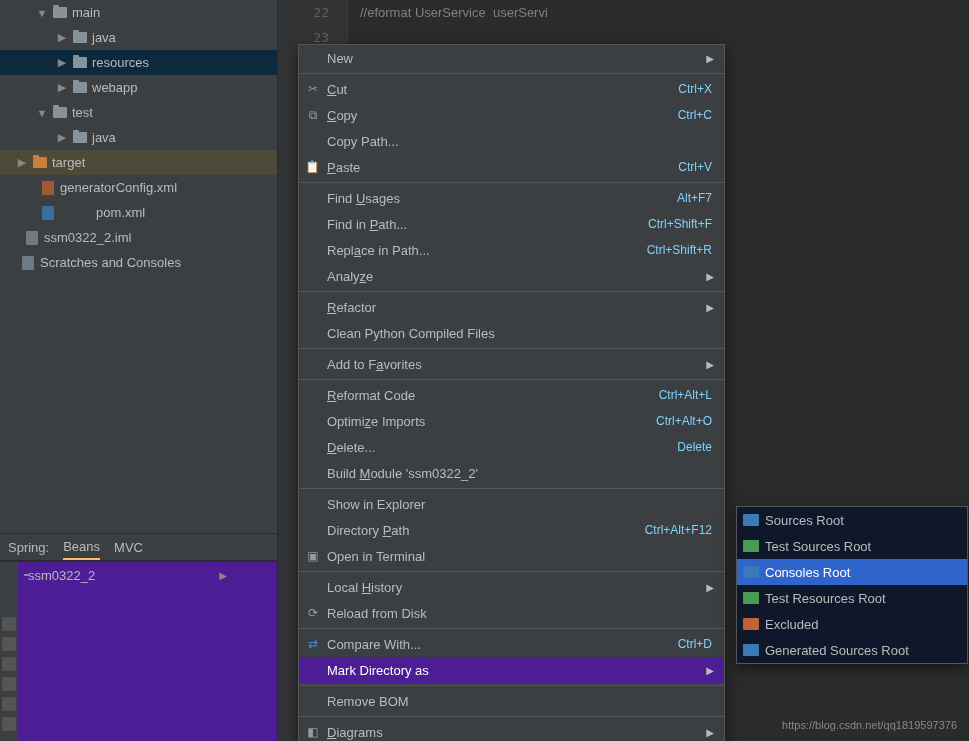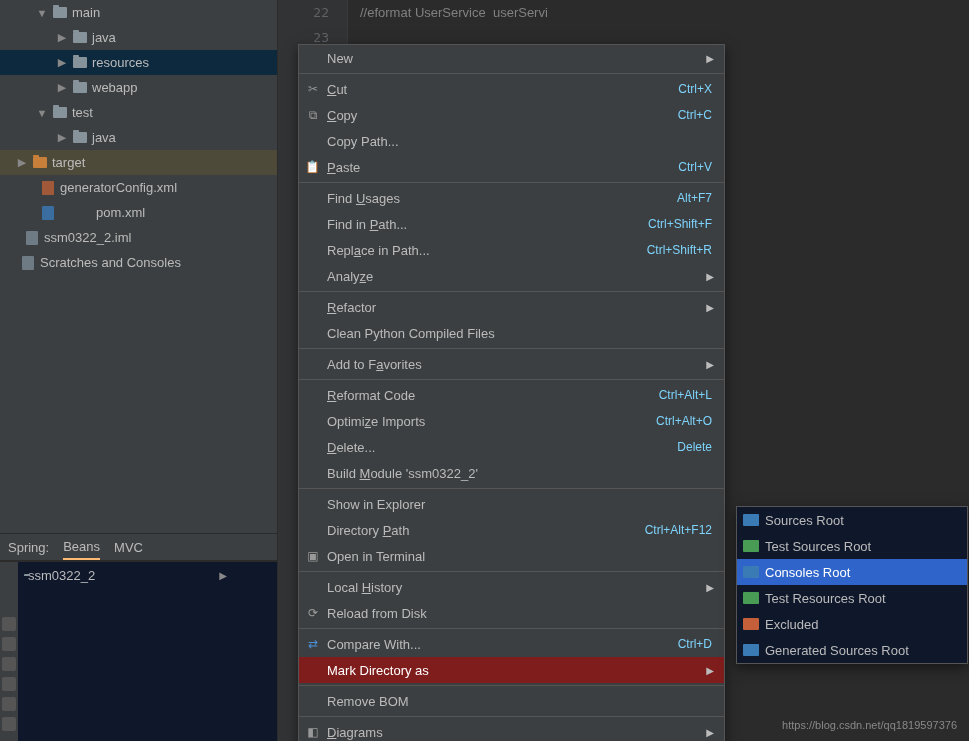--- a/index.html
+++ b/index.html
@@ -20,38 +20,38 @@
 .folder-orange { background: #c87f3a; }
 .folder-orange::before { background: #c87f3a; }
 .file-icon { width: 12px; height: 14px; background: #6e7b85; border-radius: 1px; }
 .lib-icon { width: 14px; height: 14px; display: flex; gap: 1px; }
 .lib-icon span { width: 3px; background: #4db1b1; }
 .lib-icon span:nth-child(2) { background: #c87f3a; }
 .lib-icon span:nth-child(3) { background: #7a9e5f; }
 .spring-bar { height: 28px; border-top: 1px solid #2b2b2b; border-bottom: 1px solid #2b2b2b; display: flex; align-items: center; padding: 0 8px; gap: 14px; background: #3c3f41; }
 .spring-bar .tab { color: #bbbbbb; padding: 4px 0; }
 .spring-bar .tab.active { border-bottom: 2px solid #fdba74; }
-.bottom-panel { height: 180px; background: #0f172a; border-top: 1px solid #2b2b2b; display: flex; }
+.bottom-panel { height: 180px; background: #4c1d95; border-top: 1px solid #2b2b2b; display: flex; }
 .bottom-content { flex: 1; padding: 6px; display: flex; align-items: flex-start; }
 .bottom-node { display: flex; align-items: center; gap: 4px; }
 .editor { flex: 1; background: #2b2b2b; position: relative; }
 .gutter-editor { position: absolute; left: 0; top: 0; width: 70px; background: #313335; height: 100%; border-right: 1px solid #3a3a3a; }
 .gutter-line { height: 25px; display: flex; align-items: center; justify-content: flex-end; padding-right: 18px; color: #606366; font-family: 'Consolas', monospace; }
 .code-area { position: absolute; left: 70px; top: 0; right: 0; height: 100%; font-family: 'Consolas', monospace; font-size: 14px; }
 .code-line { height: 25px; display: flex; align-items: center; padding-left: 12px; white-space: pre; }
 .c-comment { color: #808080; }
 .c-kw { color: #cc7832; }
 .c-method { color: #ffc66d; }
 .c-paren { color: #bbbbbb; }
 .c-type { color: #bbbbbb; }
 .c-ident { color: #9876aa; font-style: italic; }
 .c-field { color: #9876aa; }
 .context-menu { position: absolute; left: 298px; top: 44px; width: 427px; background: #3c3f41; border: 1px solid #555; box-shadow: 0 4px 12px rgba(0,0,0,0.5); z-index: 100; }
 .menu-item { height: 26px; display: flex; align-items: center; padding: 0 12px 0 28px; position: relative; cursor: pointer; color: #bbbbbb; }
-.menu-item.highlighted { background: #7f1d1d; color: #fff; }
+.menu-item.highlighted { background: #4c1d95; color: #fff; }
 .menu-item .shortcut { margin-left: auto; color: #7dd3fc; font-size: 12px; }
 .menu-item .sub-arrow { position: absolute; right: 10px; font-size: 10px; color: #bbb; }
 .menu-item .menu-icon { position: absolute; left: 6px; width: 16px; height: 16px; display: flex; align-items: center; justify-content: center; color: #999; font-size: 12px; }
 .menu-sep { height: 1px; background: #555; margin: 2px 0; }
 .mnemonic { text-decoration: underline; }
 .sub-menu { position: absolute; left: 725px; top: 506px; width: 232px; background: #0f172a; border: 1px solid #555; box-shadow: 0 4px 12px rgba(0,0,0,0.5); z-index: 101; margin-left: 11px; }
 .sub-item { height: 26px; display: flex; align-items: center; padding: 0 12px 0 28px; position: relative; cursor: pointer; color: #bbbbbb; }
 .sub-item.highlighted { background: #2f65ca; color: #fff; }
 .sub-item .sm-icon { position: absolute; left: 6px; width: 16px; height: 12px; border-radius: 1px; }
 .icon-sources { background: #3a7ab5; }

